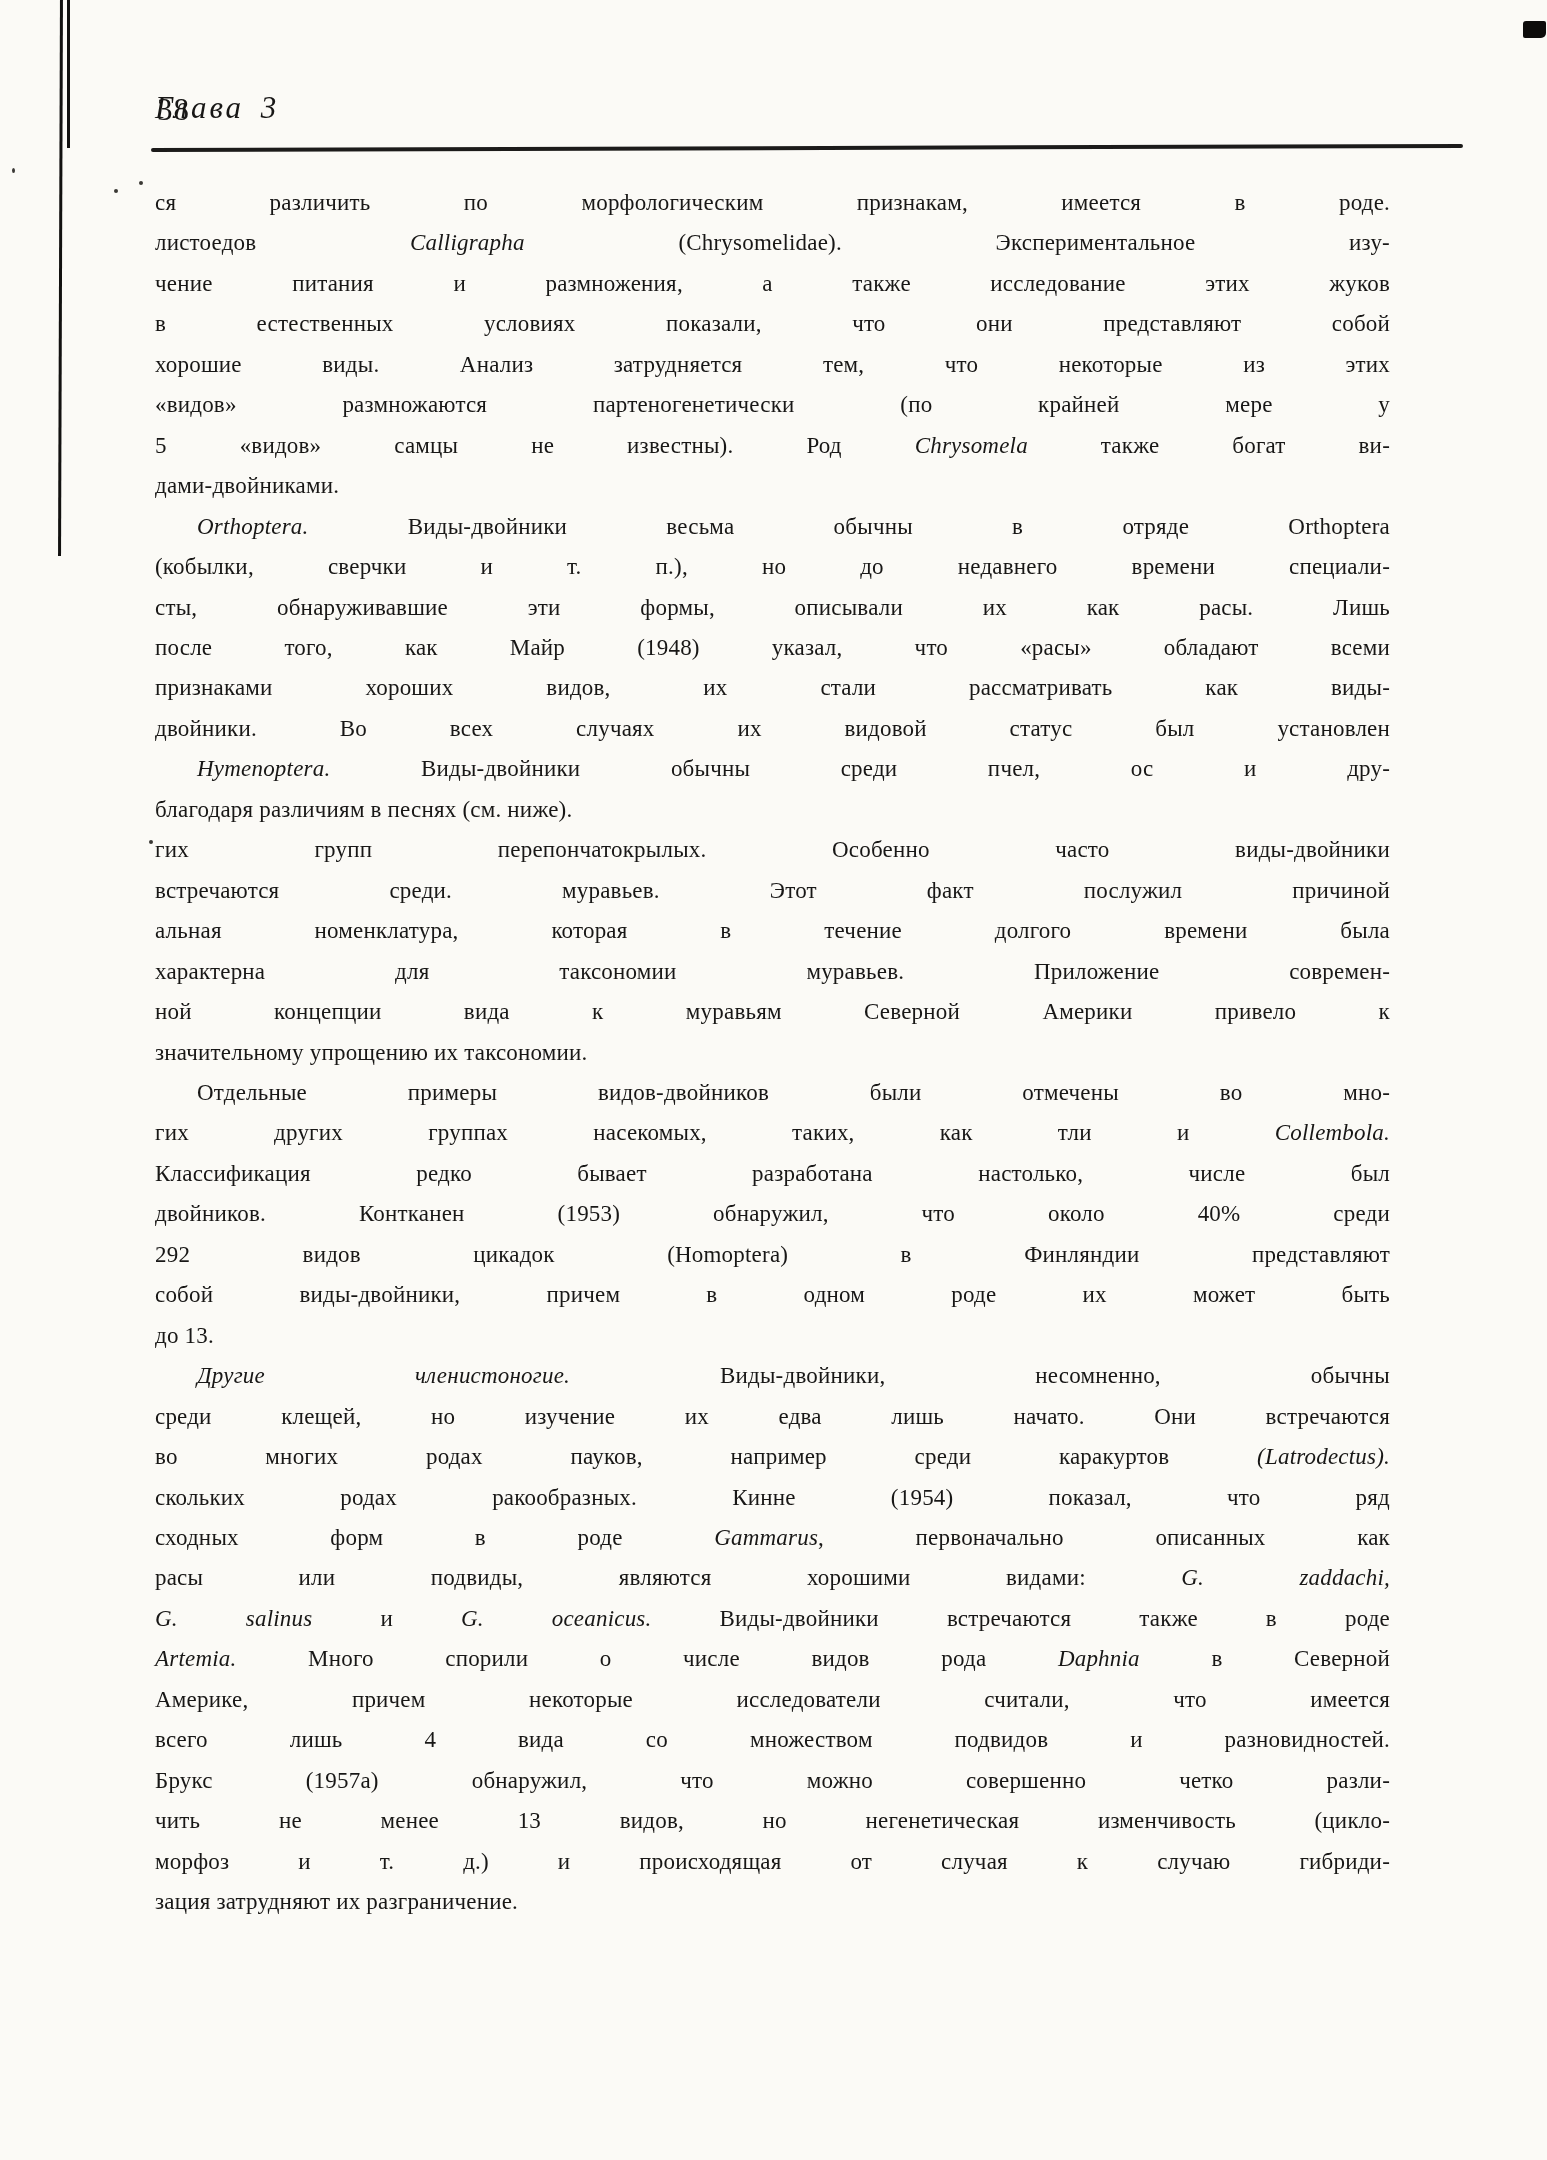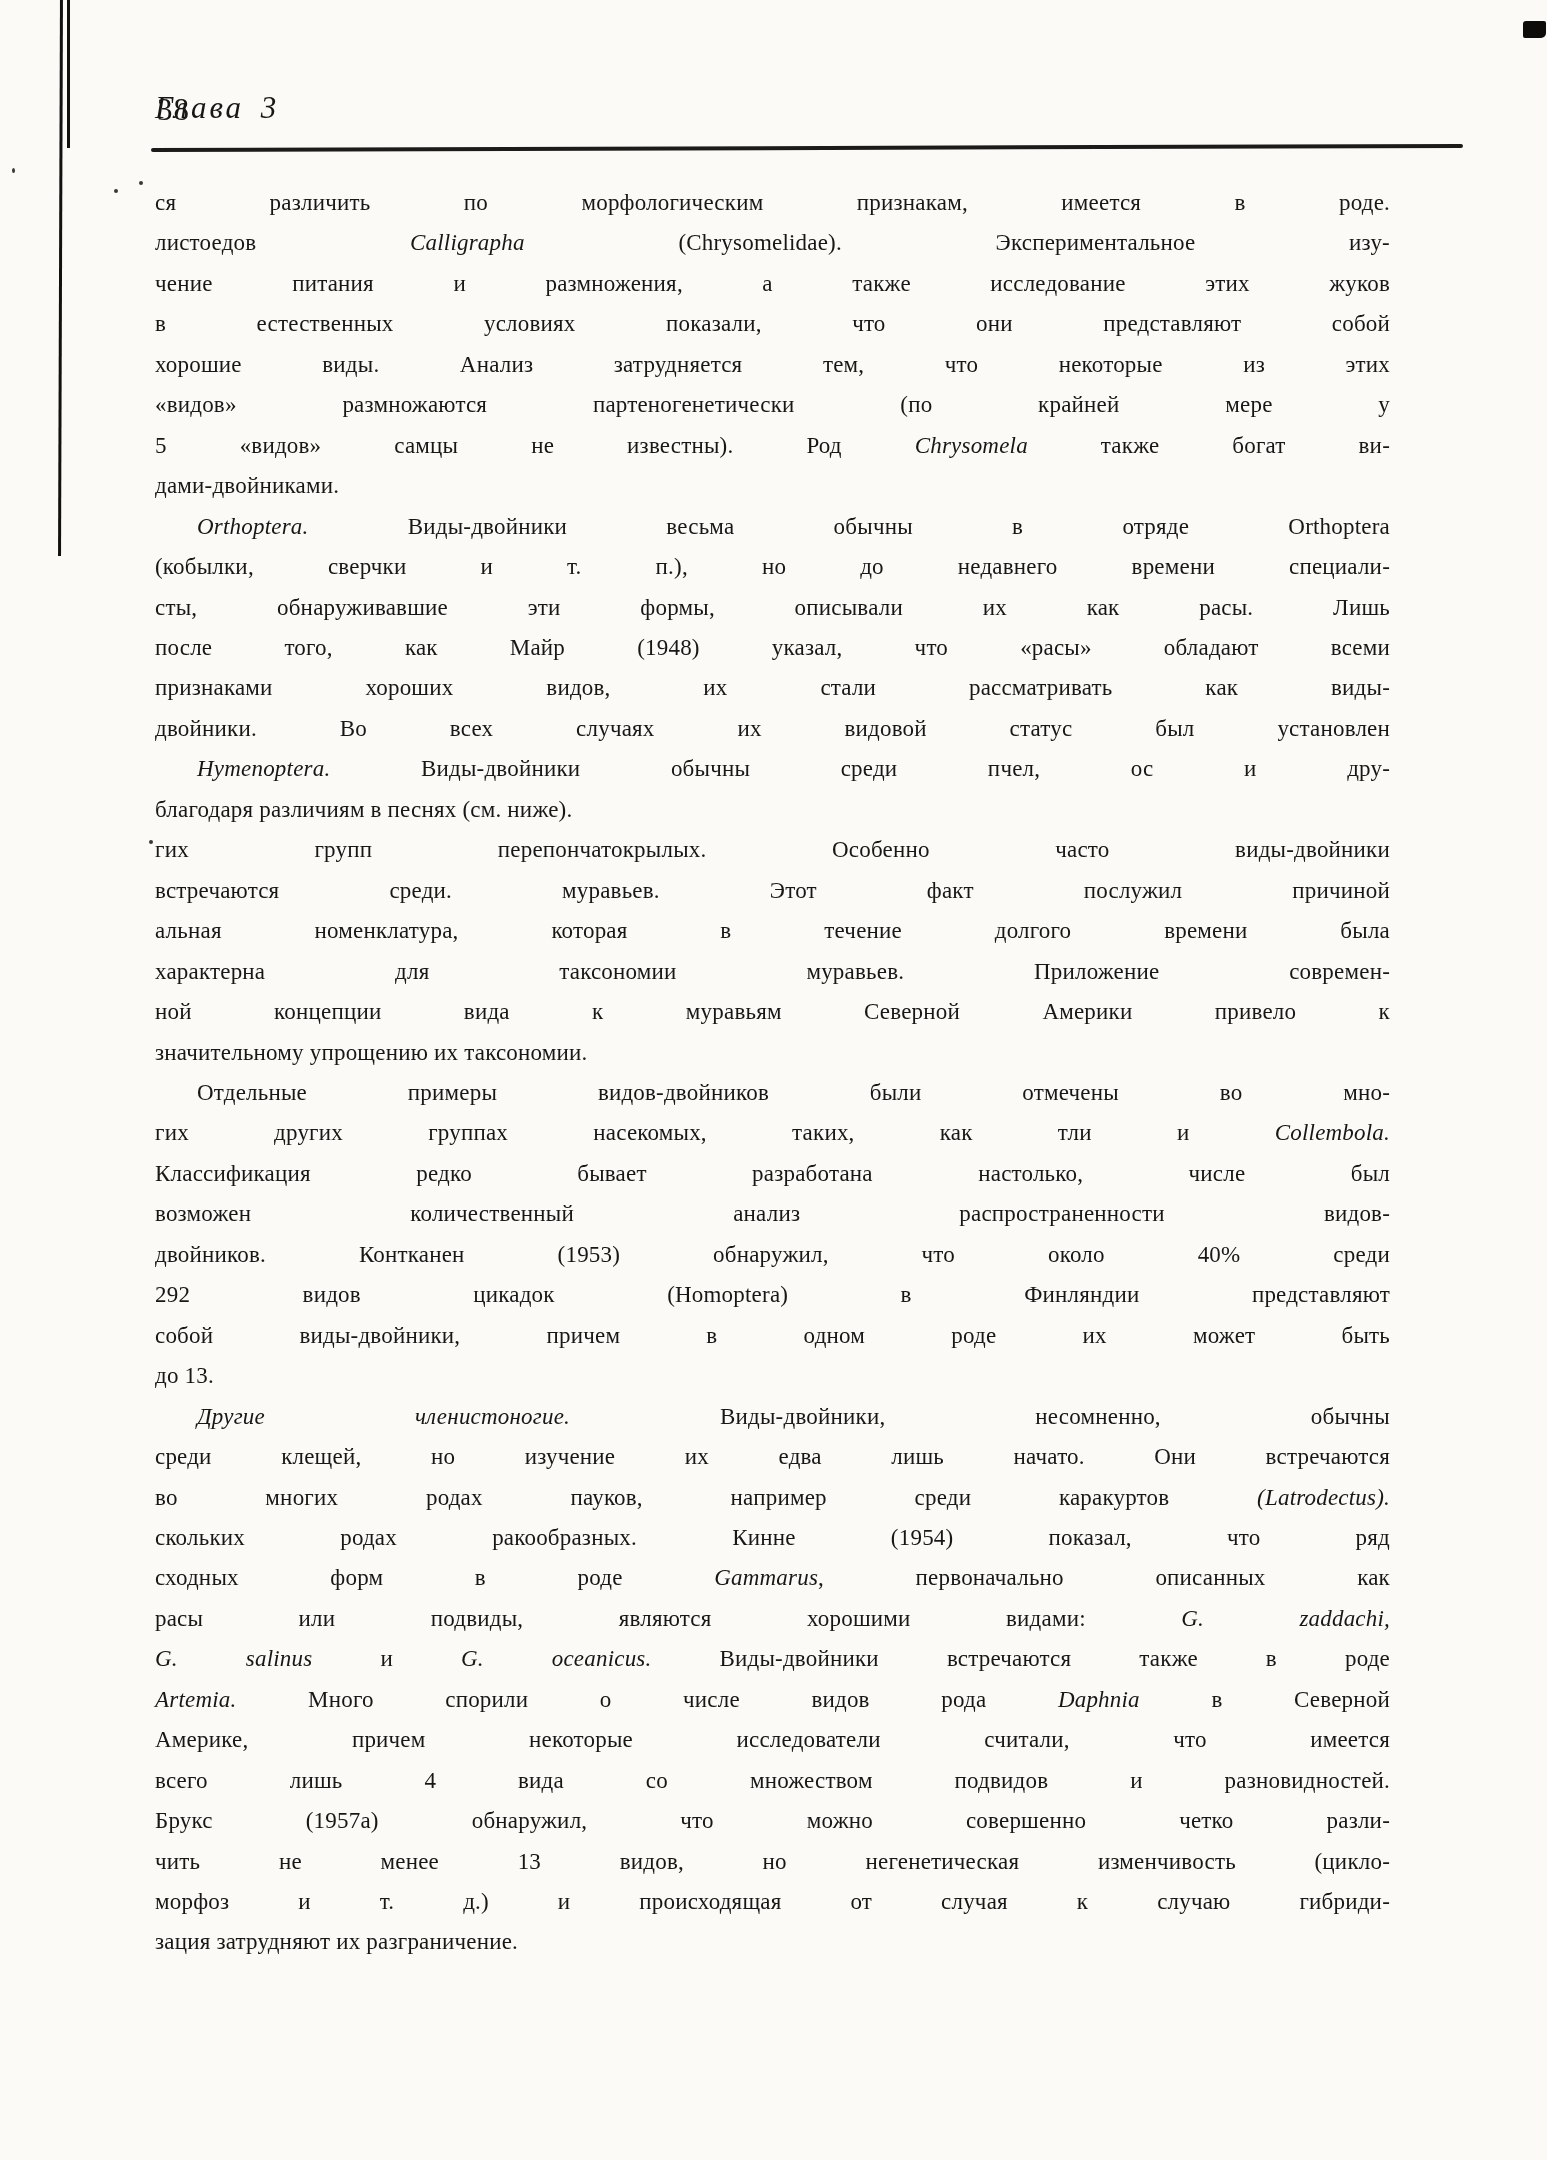--- a/index.html
+++ b/index.html
@@ -71,21 +71,20 @@
       <div class="line end"><span>благодаря различиям в песнях (см. ниже).</span></div>
       <div class="line"><span>гих групп перепончатокрылых. Особенно часто виды-двойники</span></div>
       <div class="line"><span>встречаются среди. муравьев. Этот факт послужил причиной</span></div>
       <div class="line"><span>альная номенклатура, которая в течение долгого времени была</span></div>
       <div class="line"><span>характерна для таксономии муравьев. Приложение современ-</span></div>
       <div class="line"><span>ной концепции вида к муравьям Северной Америки привело к</span></div>
       <div class="line end"><span>значительному упрощению их таксономии.</span></div>
       <div class="line ind"><span>Отдельные примеры видов-двойников были отмечены во мно-</span></div>
       <div class="line"><span>гих других группах насекомых, таких, как тли и </span><span class="it">Collembola.</span></div>
       <div class="line"><span>Классификация редко бывает разработана настолько, числе был</span></div>
-      <div class="line"><span>возможен количественный анализ распространенности видов-</span></div>
       <div class="line"><span>двойников. Контканен (1953) обнаружил, что около 40% среди</span></div>
       <div class="line"><span>292 видов цикадок (Homoptera) в Финляндии представляют</span></div>
       <div class="line"><span>собой виды-двойники, причем в одном роде их может быть</span></div>
       <div class="line end"><span>до 13.</span></div>
       <div class="line ind"><span class="it">Другие членистоногие.</span><span> Виды-двойники, несомненно, обычны</span></div>
       <div class="line"><span>среди клещей, но изучение их едва лишь начато. Они встречаются</span></div>
       <div class="line"><span>во многих родах пауков, например среди каракуртов </span><span class="it">(Latrodectus).</span></div>
       <div class="line"><span>скольких родах ракообразных. Кинне (1954) показал, что ряд</span></div>
       <div class="line"><span>сходных форм в роде </span><span class="it">Gammarus</span><span>, первоначально описанных как</span></div>
       <div class="line"><span>расы или подвиды, являются хорошими видами: </span><span class="it">G. zaddachi,</span></div>

